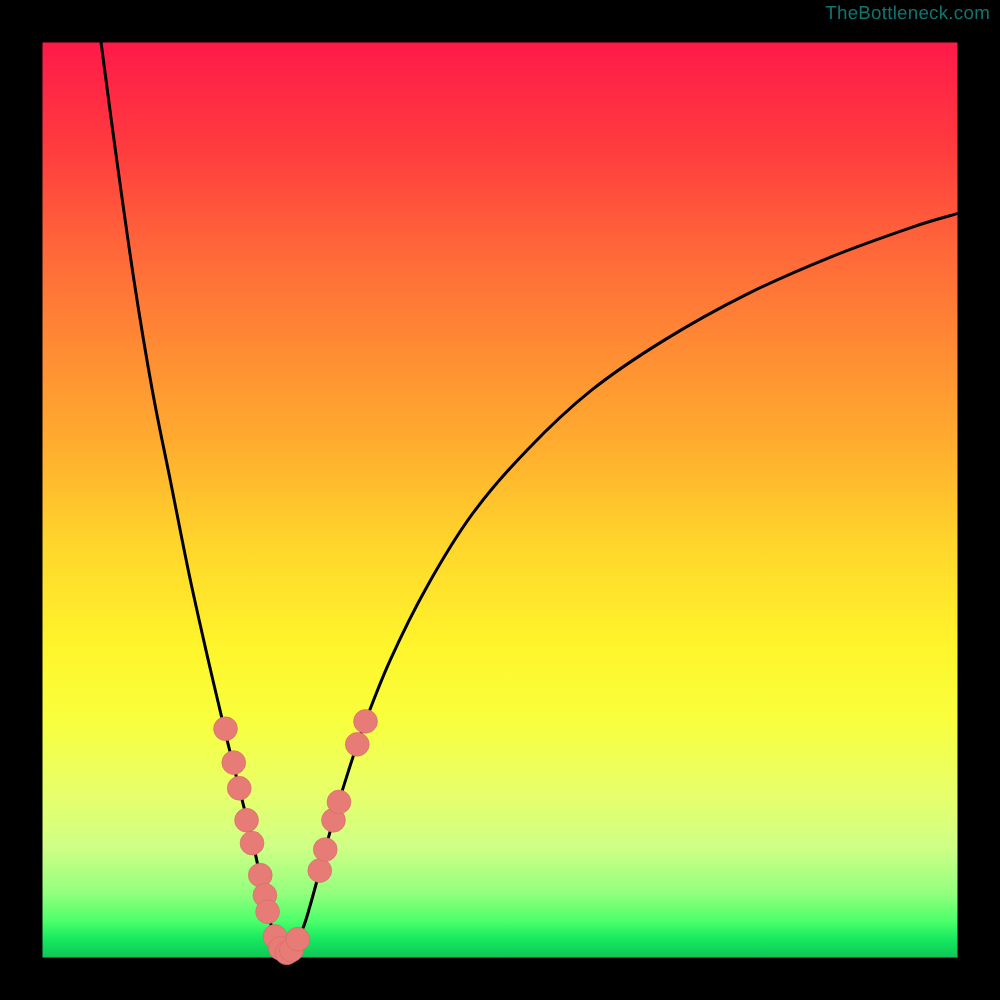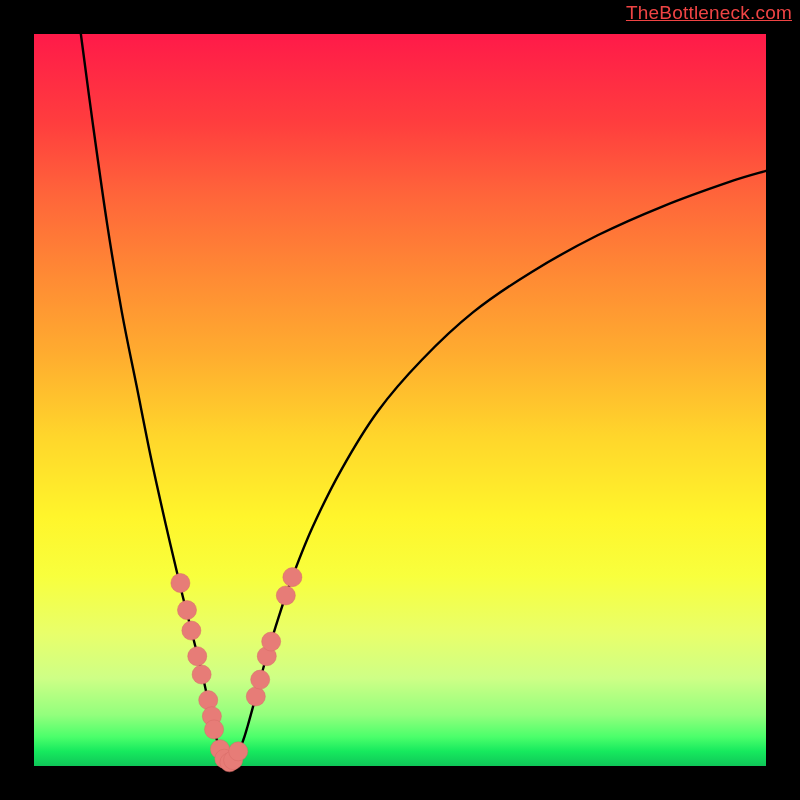--- a/index.html
+++ b/index.html
@@ -30,26 +30,25 @@
       #ceff86 88%,
       #93ff7d 93%,
       #4cff6b 96%,
       #16e95e 98%,
       #0fc658 100%);
   }
   #watermark {
     position: absolute;
     top: 2px;
     right: 8px;
-    color: #ef4444;
-    font-size: 19px;
+    color: #0f766e;
+    font-size: 15px;
     font-weight: 500;
     letter-spacing: 0.2px;
     user-select: none;
-    text-decoration: underline;
   }
   svg {
     position: absolute;
     left: 0;
     top: 0;
   }
 </style>
 </head>
 <body>
 

